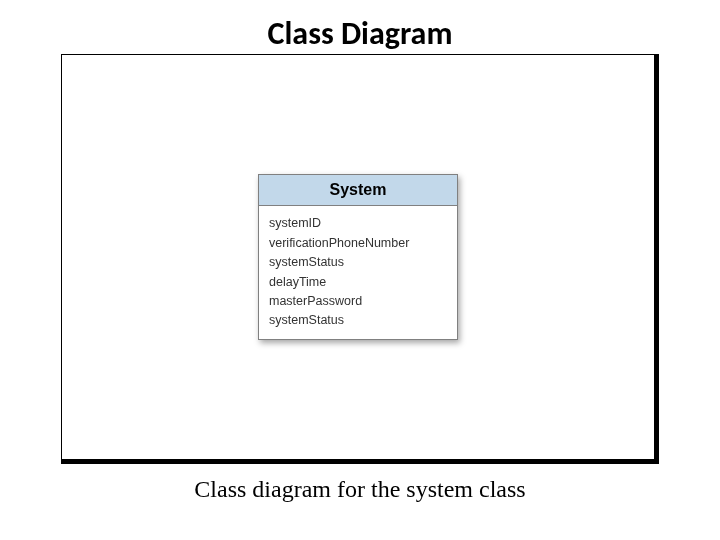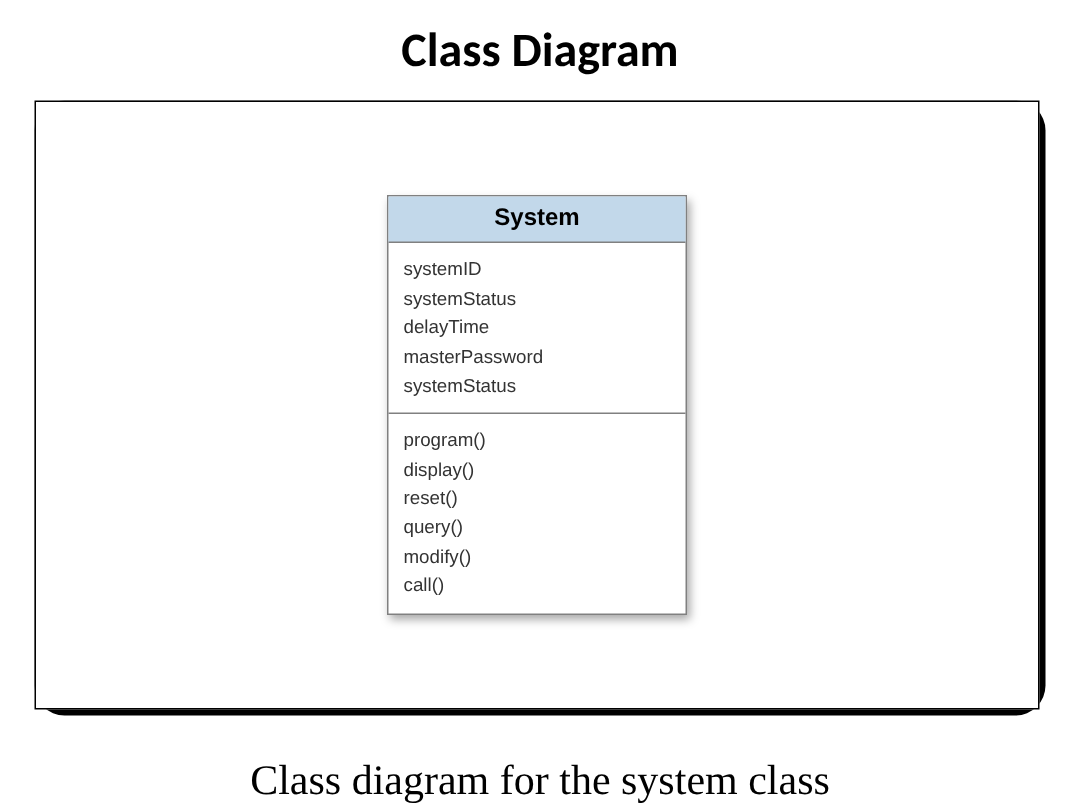--- a/index.html
+++ b/index.html
@@ -12,26 +12,25 @@
     }
     .page-title {
       font-size: 32px;
       font-weight: 700;
       text-align: center;
       padding-top: 14px;
       font-family: Calibri, Arial, sans-serif;
       color: #000;
     }
     .outer-frame {
-      margin: 14px auto 0;
-      width: 674px;
+      margin: 1px auto 0;
+      width: 598px;
       height: 410px;
       background: #000;
       position: relative;
-      border-radius: 20px;
     }
     .inner-frame {
       position: absolute;
       top: 0; left: 0; right: 4px; bottom: 4px;
       background: #fff;
       border: 1px solid #000;
       display: flex;
       align-items: center;
       justify-content: center;
     }
@@ -60,50 +59,43 @@
     }
     .uml-row {
       font-size: 12.5px;
       color: #333;
       line-height: 1.55;
       white-space: nowrap;
     }
     .caption {
       text-align: center;
       font-family: "Times New Roman", Times, serif;
-      font-size: 28px;
+      font-size: 24px;
       color: #000;
-      margin-top: 28px;
+      margin-top: 12px;
     }
   </style>
 </head>
 <body>
 
 <h1 class="page-title">Class Diagram</h1>
 
 <div class="outer-frame">
   <div class="inner-frame">
 
     <div class="uml-class">
       <div class="uml-class-name">System</div>
 
       <div class="uml-section">
         <div class="uml-row">systemID</div>
+        <div class="uml-row">verificationPhoneNumber</div>
         <div class="uml-row">systemStatus</div>
         <div class="uml-row">delayTime</div>
         <div class="uml-row">masterPassword</div>
         <div class="uml-row">systemStatus</div>
       </div>
 
-      <div class="uml-section">
-        <div class="uml-row">program()</div>
-        <div class="uml-row">display()</div>
-        <div class="uml-row">reset()</div>
-        <div class="uml-row">query()</div>
-        <div class="uml-row">modify()</div>
-        <div class="uml-row">call()</div>
-      </div>
     </div>
 
   </div>
 </div>
 
 <div class="caption">Class diagram for the system class</div>
 
 </body></html>

